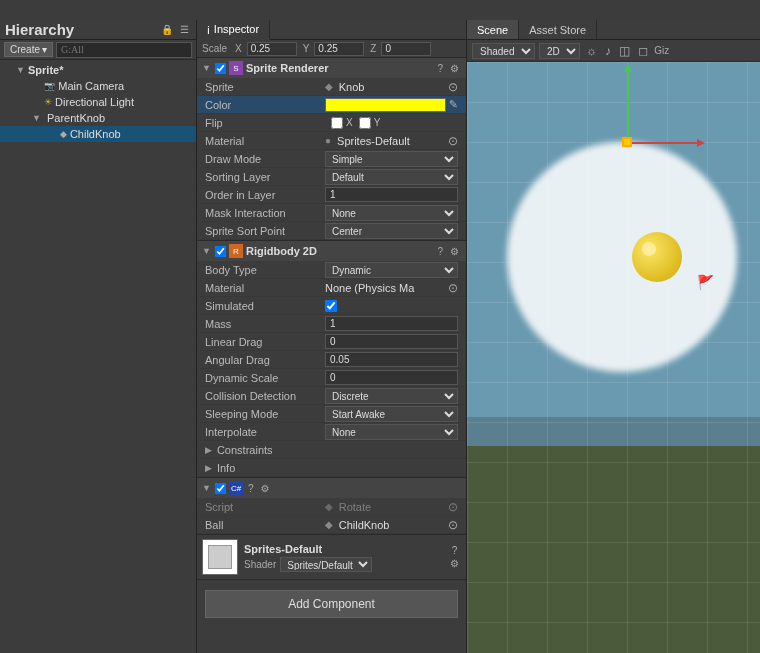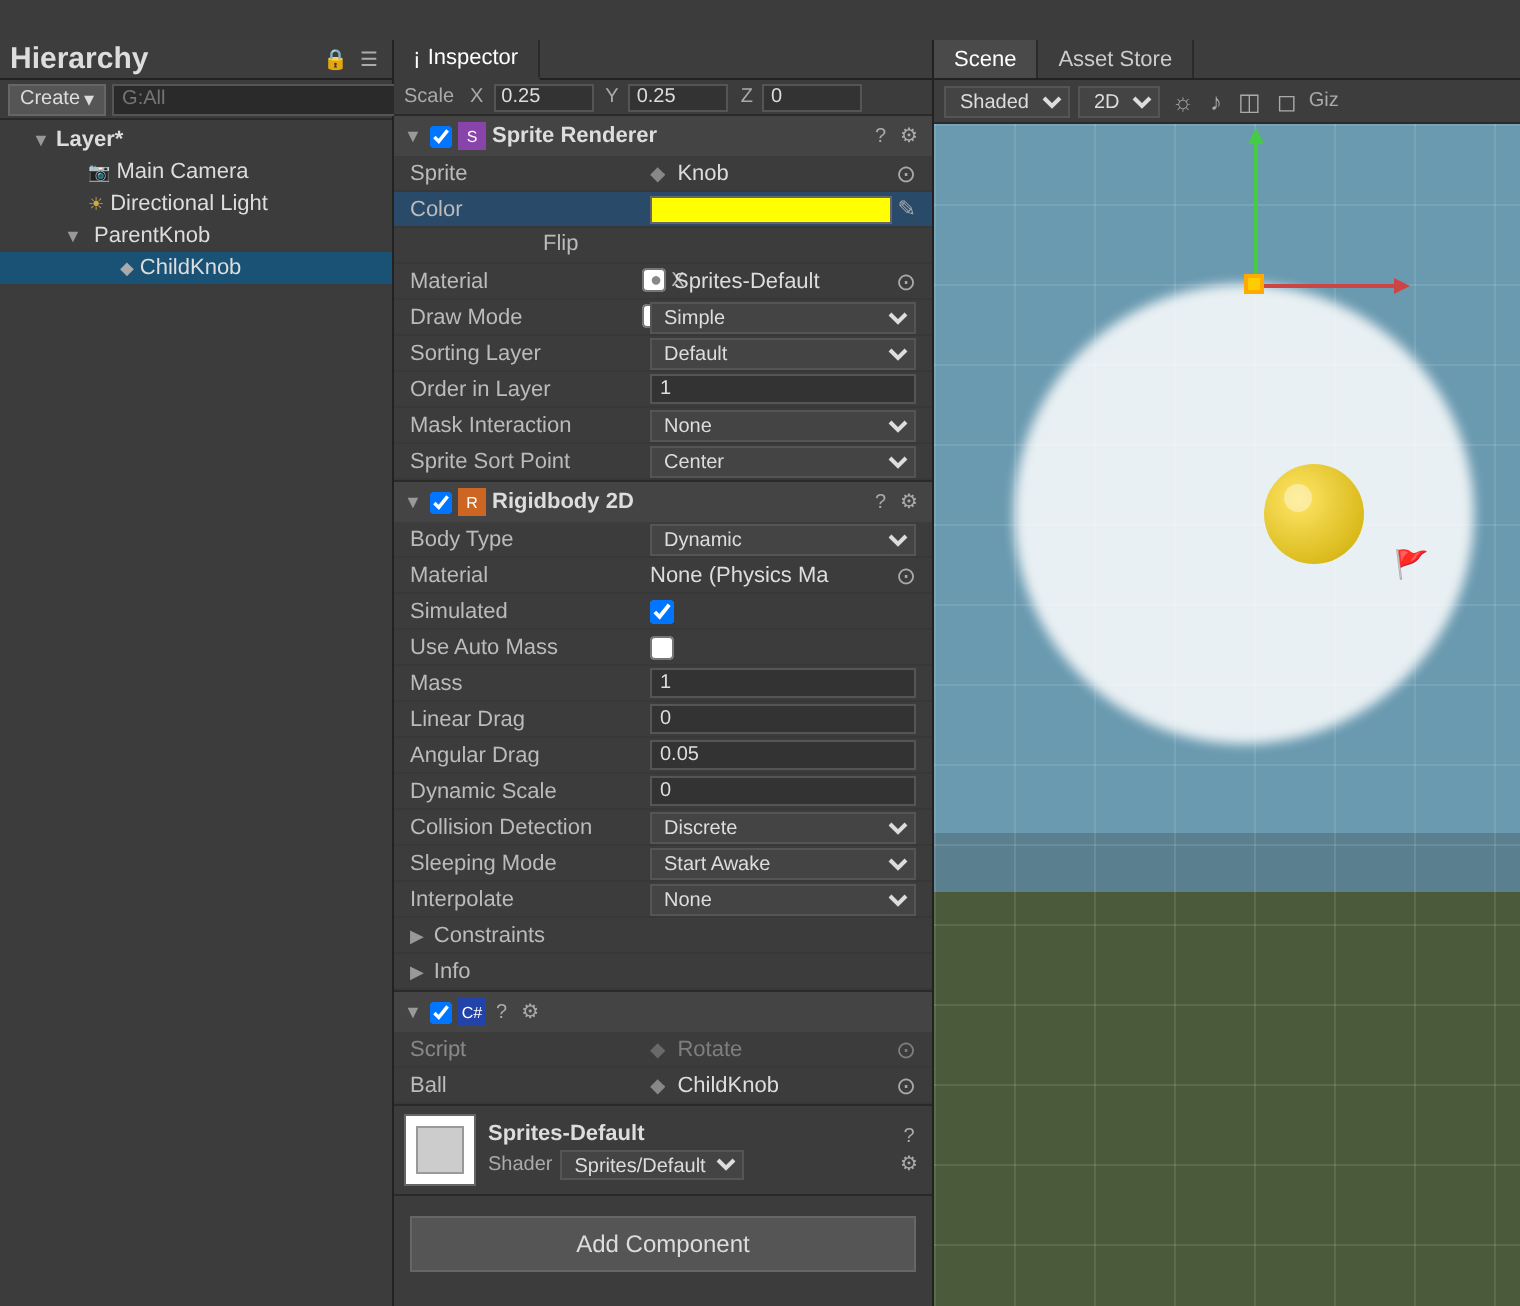--- a/index.html
+++ b/index.html
@@ -87,20 +87,21 @@
       gap: 2px;
     }
     .search-input {
       background: #2a2a2a;
       border: 1px solid #555;
       color: #ddd;
       font-size: 10px;
       padding: 1px 4px;
       flex: 1;
       height: 16px;
+      font-family: Liberation Serif, serif;
     }
     .hierarchy-tree {
       flex: 1;
       overflow-y: auto;
       padding: 2px 0;
     }
     .tree-item {
       padding: 1px 0;
       cursor: pointer;
       display: flex;
@@ -291,21 +292,20 @@
     }
 
     
     .flip-row {
       display: flex;
       align-items: center;
       padding: 2px 8px;
       height: 18px;
       border-bottom: 1px solid #383838;
       gap: 6px;
-      flex-direction: column;
     }
     .flip-label-main {
       font-size: 11px;
       color: #bbb;
       width: 120px;
       flex-shrink: 0;
     }
     .flip-axis {
       display: flex;
       align-items: center;
@@ -649,21 +649,21 @@
         <span>Create</span>
         <span>▾</span>
       </button>
       <input class="search-input" type="text" placeholder="G:All" style="">
     </div>
     <div class="hierarchy-tree">
 
       <div class="tree-item">
         <div class="tree-indent"></div>
         <span class="tree-arrow">▼</span>
-        <span class="tree-label scene">Layer*</span>
+        <span class="tree-label scene">Sprite*</span>
       </div>
 
       <div class="tree-item">
         <div class="tree-indent"></div>
         <div class="tree-indent"></div>
         <span class="tree-arrow"> </span>
         <span class="camera-icon">📷</span>
         <span class="tree-label">Main Camera</span>
       </div>
 
@@ -837,26 +837,20 @@
           </div>
         </div>
 
         <div class="prop-row">
           <span class="prop-label">Simulated</span>
           <div class="prop-value">
             <input type="checkbox" class="insp-checkbox" checked="" style="">
           </div>
         </div>
 
-        <div class="prop-row">
-          <span class="prop-label">Use Auto Mass</span>
-          <div class="prop-value">
-            <input type="checkbox" class="insp-checkbox" style="">
-          </div>
-        </div>
 
         <div class="prop-row">
           <span class="prop-label">Mass</span>
           <div class="prop-value">
             <input class="prop-field" type="text" value="1" style="">
           </div>
         </div>
 
         <div class="prop-row">
           <span class="prop-label">Linear Drag</span>

